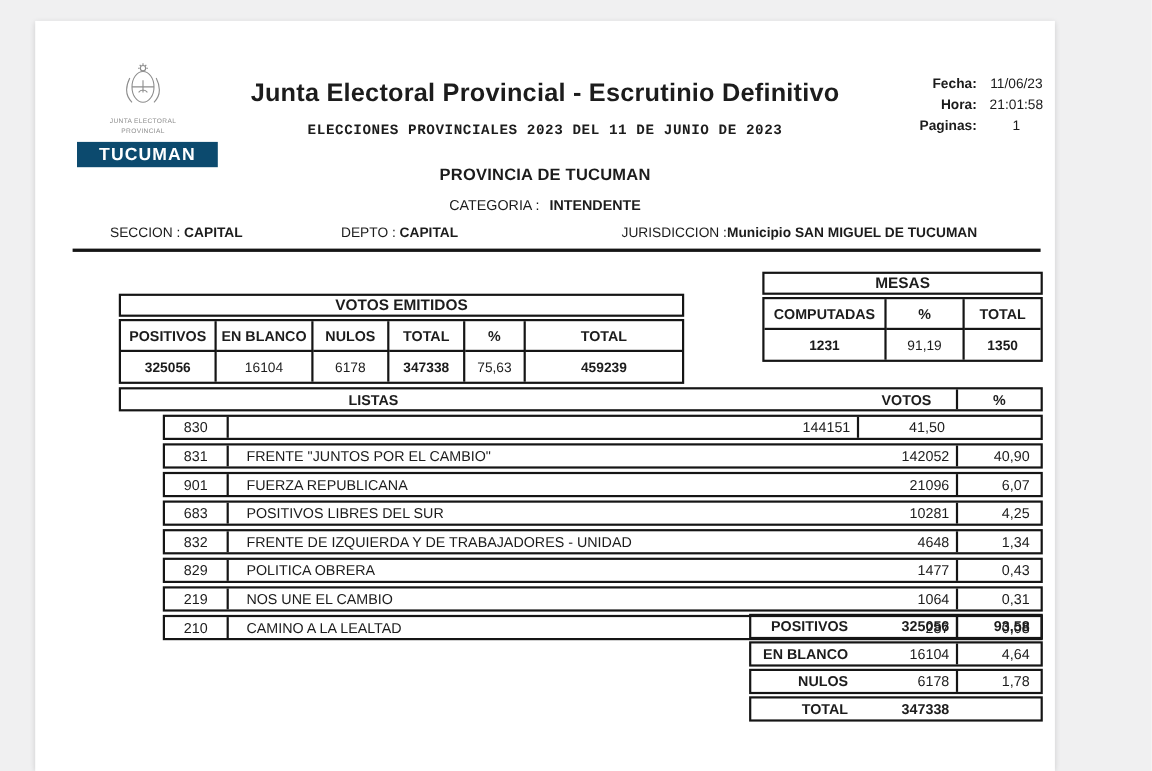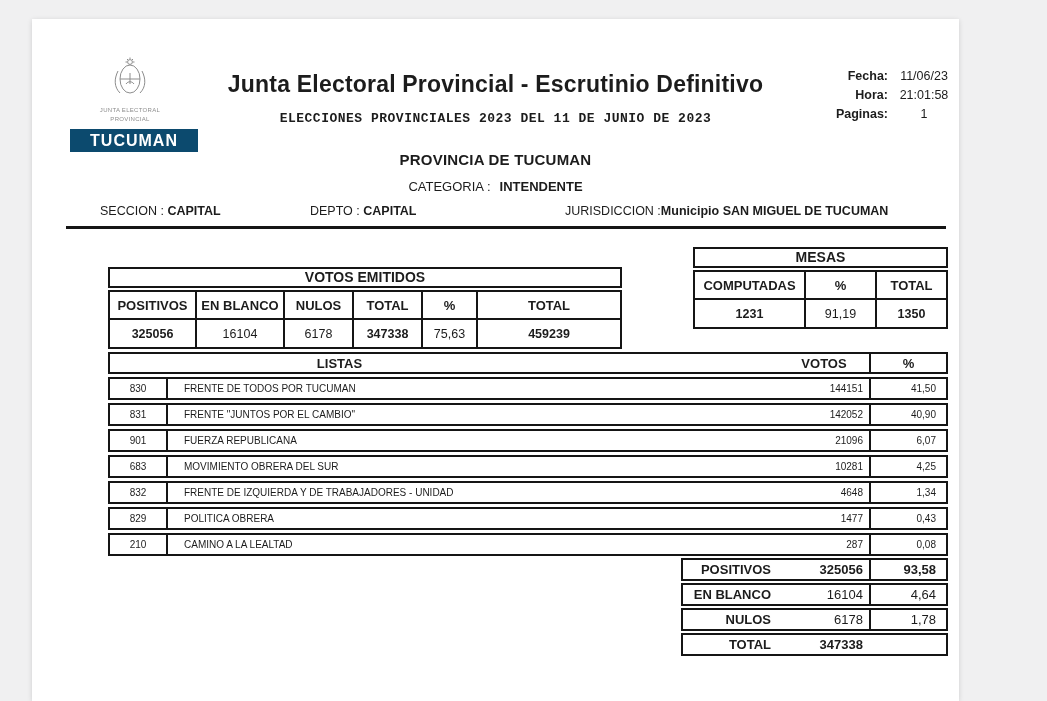--- a/index.html
+++ b/index.html
@@ -70,21 +70,21 @@
     border:2px solid #151515;height:18px;margin-bottom:3px;
     display:grid;grid-template-columns:669px 90px auto;
     font-weight:bold;font-size:13px;
   }
   .listas-header .lh-cell{display:flex;align-items:center;justify-content:center;}
   .listas-header .lh-listas{padding-right:210px;}
   .listas-header .lh-pct{border-left:2px solid #151515;}
   .lista-row{
     border:2px solid #151515;height:19px;margin-bottom:3px;
     display:grid;grid-template-columns:58px 1fr 90px 77px;
-    font-size:10px;align-items:center;
+    font-size:13px;align-items:center;margin-left:40px;
   }
   .lista-row .r-num{text-align:center;border-right:2px solid #151515;height:100%;display:flex;align-items:center;justify-content:center;}
   .lista-row .r-name{padding-left:16px;white-space:nowrap;overflow:hidden;}
   .lista-row .r-votos{text-align:right;padding-right:6px;}
   .lista-row .r-pct{text-align:left;padding-right:10px;border-left:2px solid #151515;height:100%;display:flex;align-items:center;justify-content:flex-end;padding-left:36px;}
 
   
   .totals-table{left:649px;top:539px;width:267px;}
   .totals-row{
     border:2px solid #151515;height:19px;margin-bottom:2px;
@@ -180,55 +180,60 @@
 
   <div class="abs listas-table">
     <div class="listas-header">
       <div class="lh-cell lh-listas">LISTAS</div>
       <div class="lh-cell">VOTOS</div>
       <div class="lh-cell lh-pct">%</div>
     </div>
 
     <div class="lista-row">
       <div class="r-num">830</div>
-      <div class="r-name">FRENTE DE TODOS POR TUCUMAN</div>
       <div class="r-votos">144151</div>
       <div class="r-pct">41,50</div>
     </div>
     <div class="lista-row">
       <div class="r-num">831</div>
       <div class="r-name">FRENTE  "JUNTOS POR EL CAMBIO"</div>
       <div class="r-votos">142052</div>
       <div class="r-pct">40,90</div>
     </div>
     <div class="lista-row">
       <div class="r-num">901</div>
       <div class="r-name">FUERZA REPUBLICANA</div>
       <div class="r-votos">21096</div>
       <div class="r-pct">6,07</div>
     </div>
     <div class="lista-row">
       <div class="r-num">683</div>
-      <div class="r-name">MOVIMIENTO OBRERA DEL SUR</div>
+      <div class="r-name">POSITIVOS LIBRES DEL SUR</div>
       <div class="r-votos">10281</div>
       <div class="r-pct">4,25</div>
     </div>
     <div class="lista-row">
       <div class="r-num">832</div>
       <div class="r-name">FRENTE DE IZQUIERDA Y DE TRABAJADORES  - UNIDAD</div>
       <div class="r-votos">4648</div>
       <div class="r-pct">1,34</div>
     </div>
     <div class="lista-row">
       <div class="r-num">829</div>
       <div class="r-name">POLITICA OBRERA</div>
       <div class="r-votos">1477</div>
       <div class="r-pct">0,43</div>
     </div>
     <div class="lista-row">
+      <div class="r-num">219</div>
+      <div class="r-name">NOS UNE EL CAMBIO</div>
+      <div class="r-votos">1064</div>
+      <div class="r-pct">0,31</div>
+    </div>
+    <div class="lista-row">
       <div class="r-num">210</div>
       <div class="r-name">CAMINO A LA LEALTAD</div>
       <div class="r-votos">287</div>
       <div class="r-pct">0,08</div>
     </div>
   </div>
 
   <div class="abs totals-table">
     <div class="totals-row">
       <div class="t-label">POSITIVOS</div>

